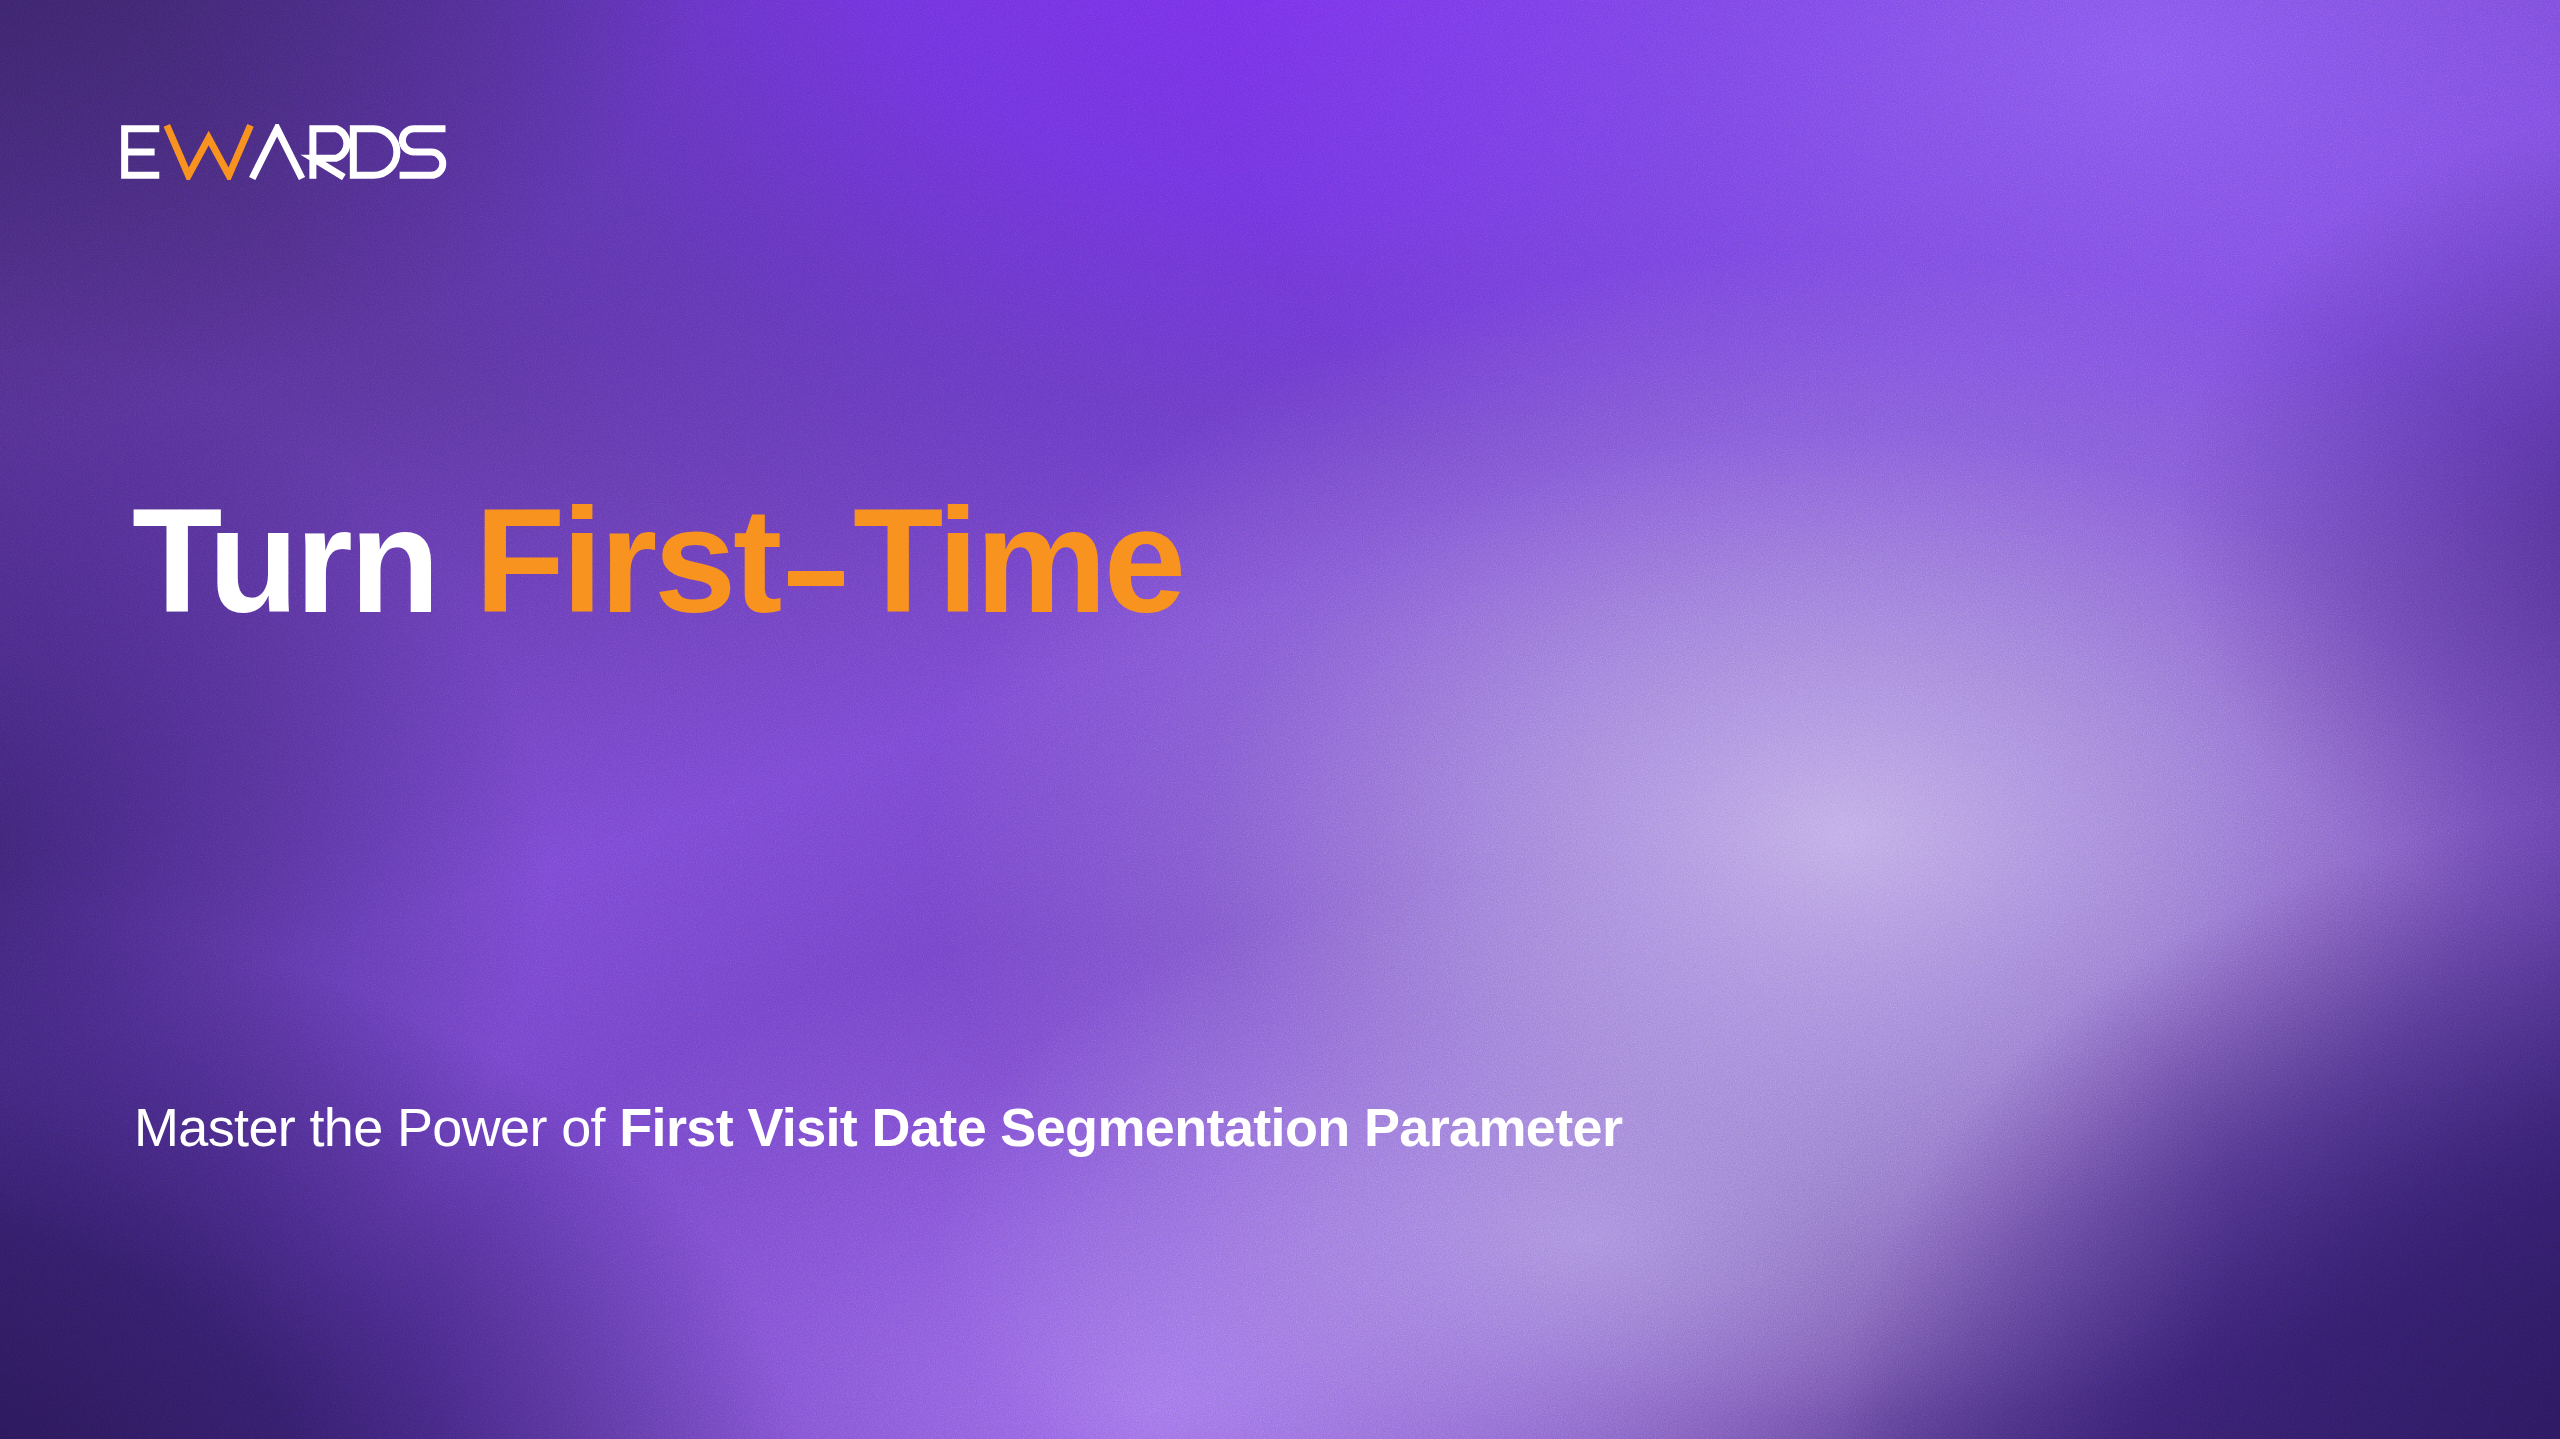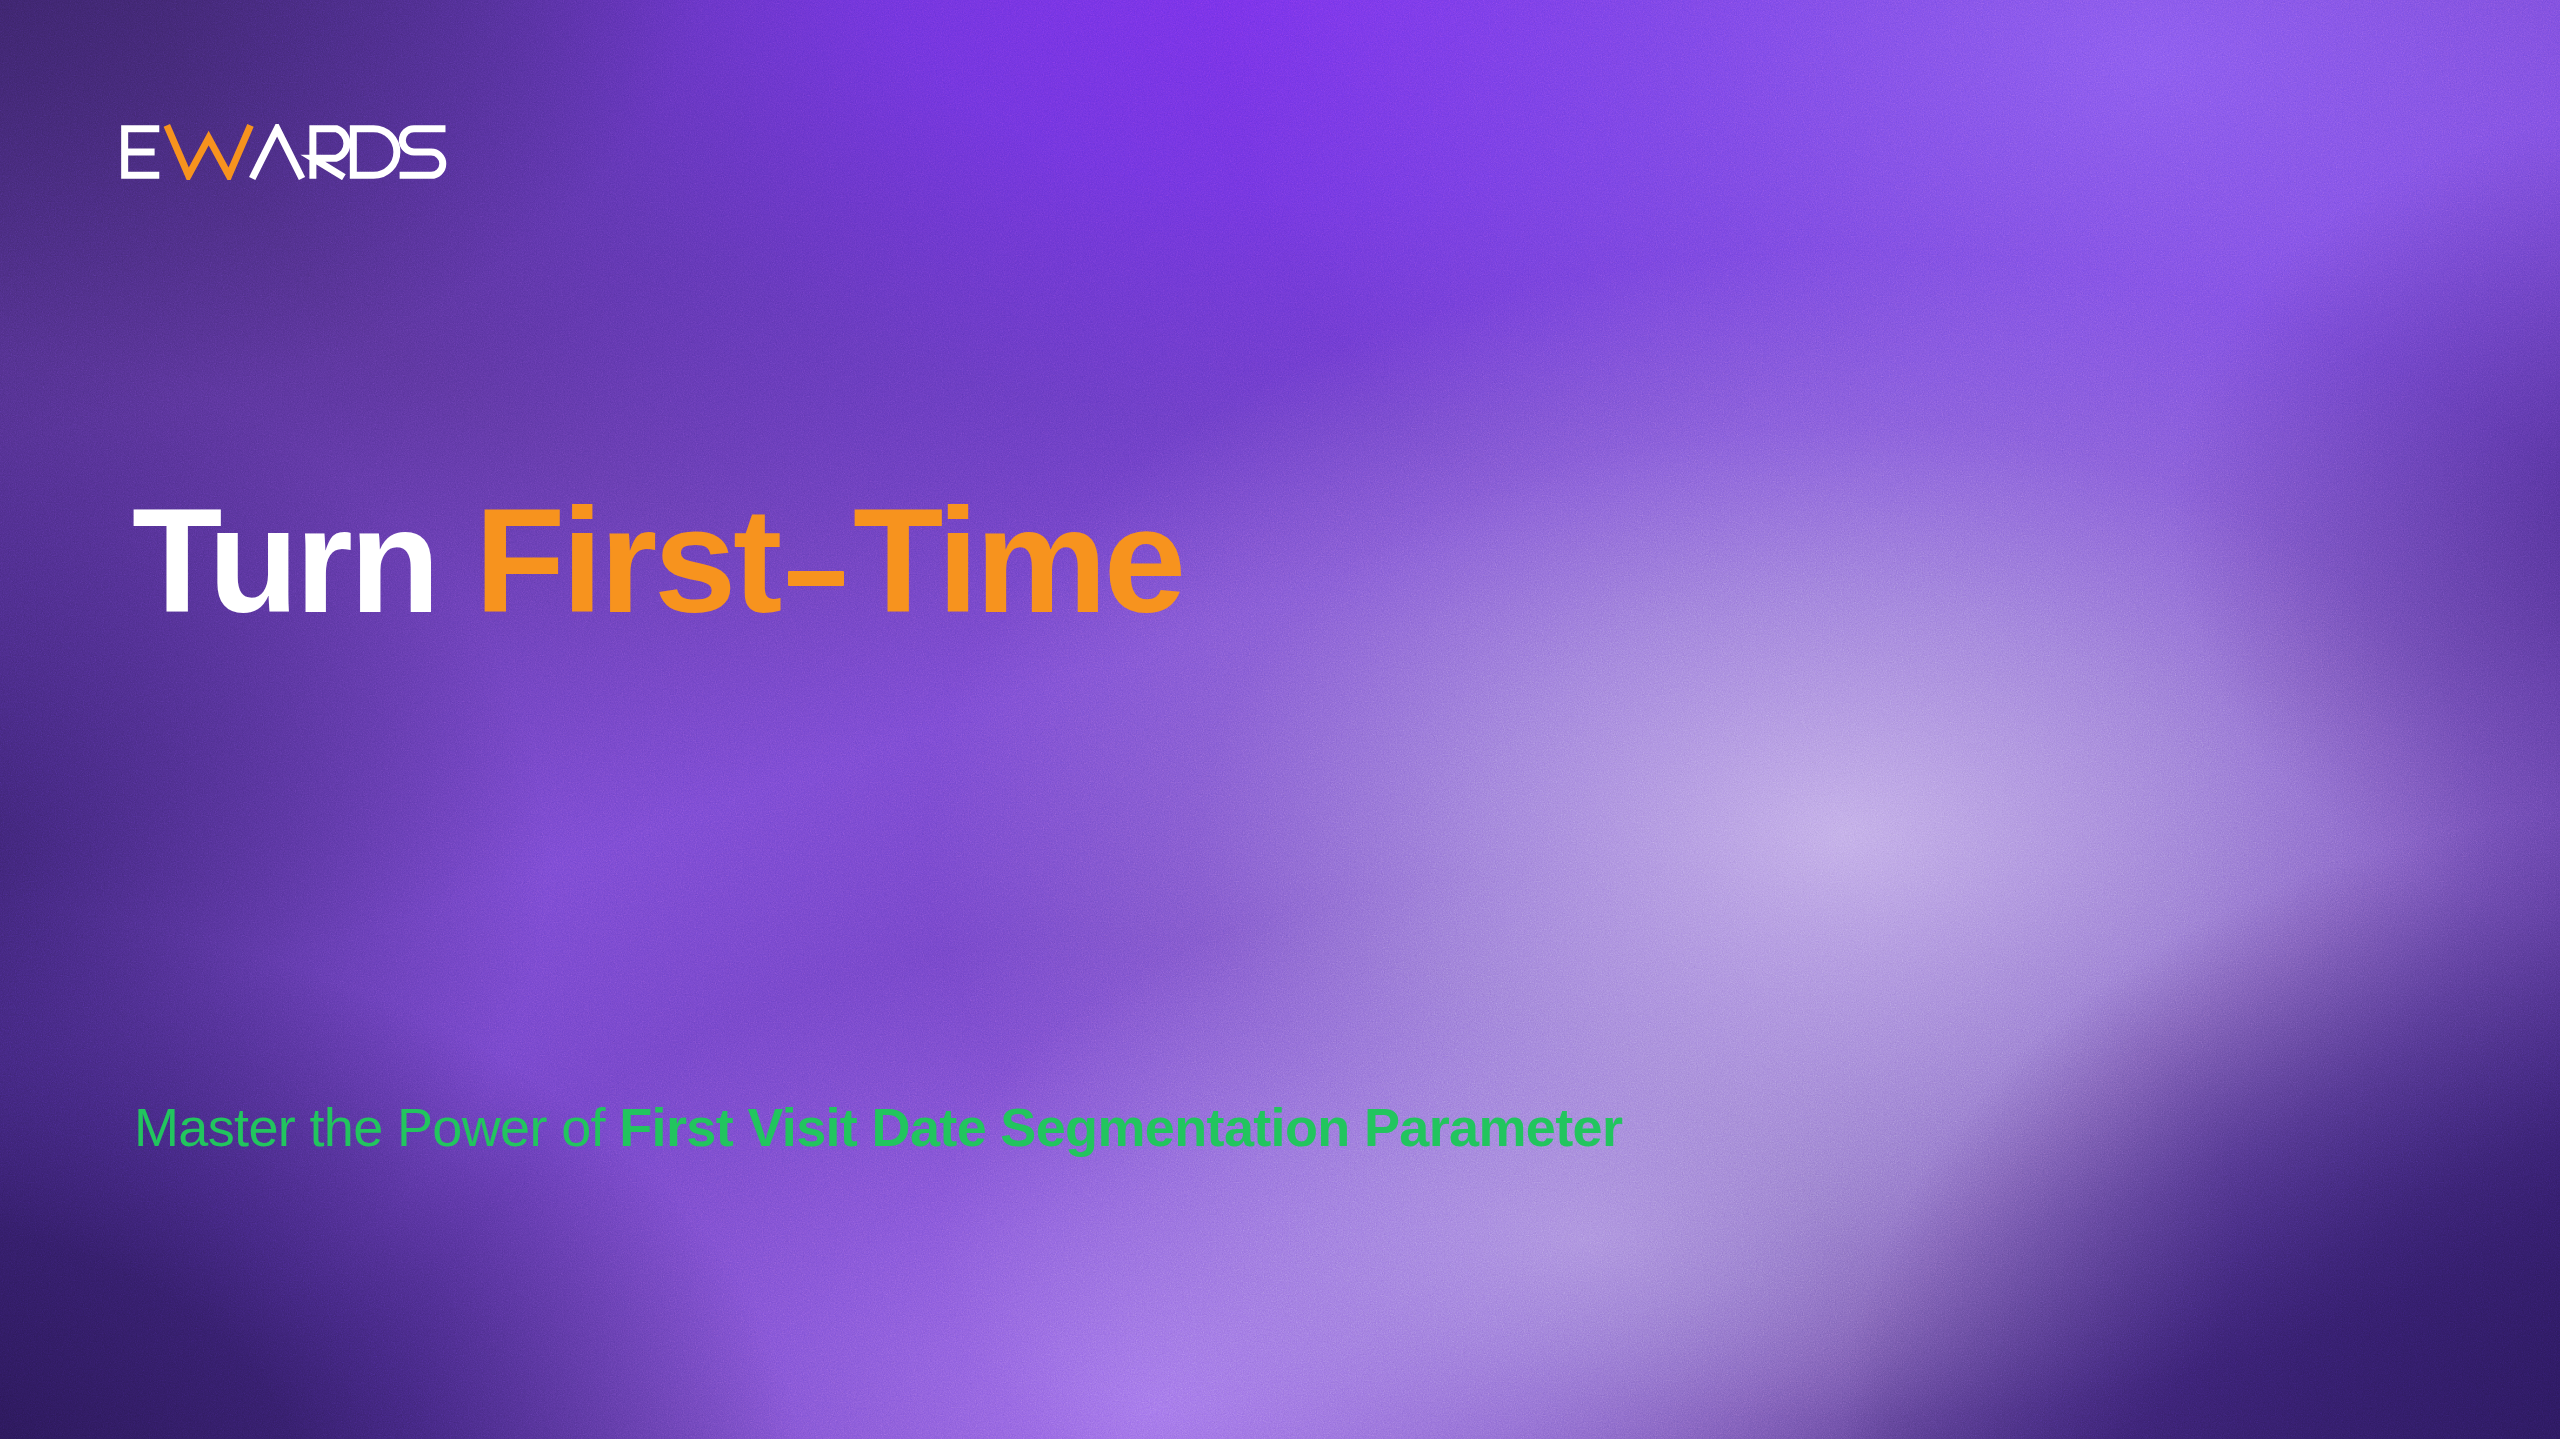--- a/index.html
+++ b/index.html
@@ -190,21 +190,21 @@
 
   
   #subtitle {
     position: absolute;
     left: 134px;
     top: 1042px;
     font-size: 54px;
     line-height: 1.15;
     font-weight: 400;
     letter-spacing: -0.012em;
-    color: #22c55e;
+    color: #ffffff;
     white-space: nowrap;
     font-family: "Liberation Sans", sans-serif;
   }
   #subtitle .sub-strong { font-weight: 700; }
 </style>
 </head>
 <body>
 
 <div id="banner">
 

